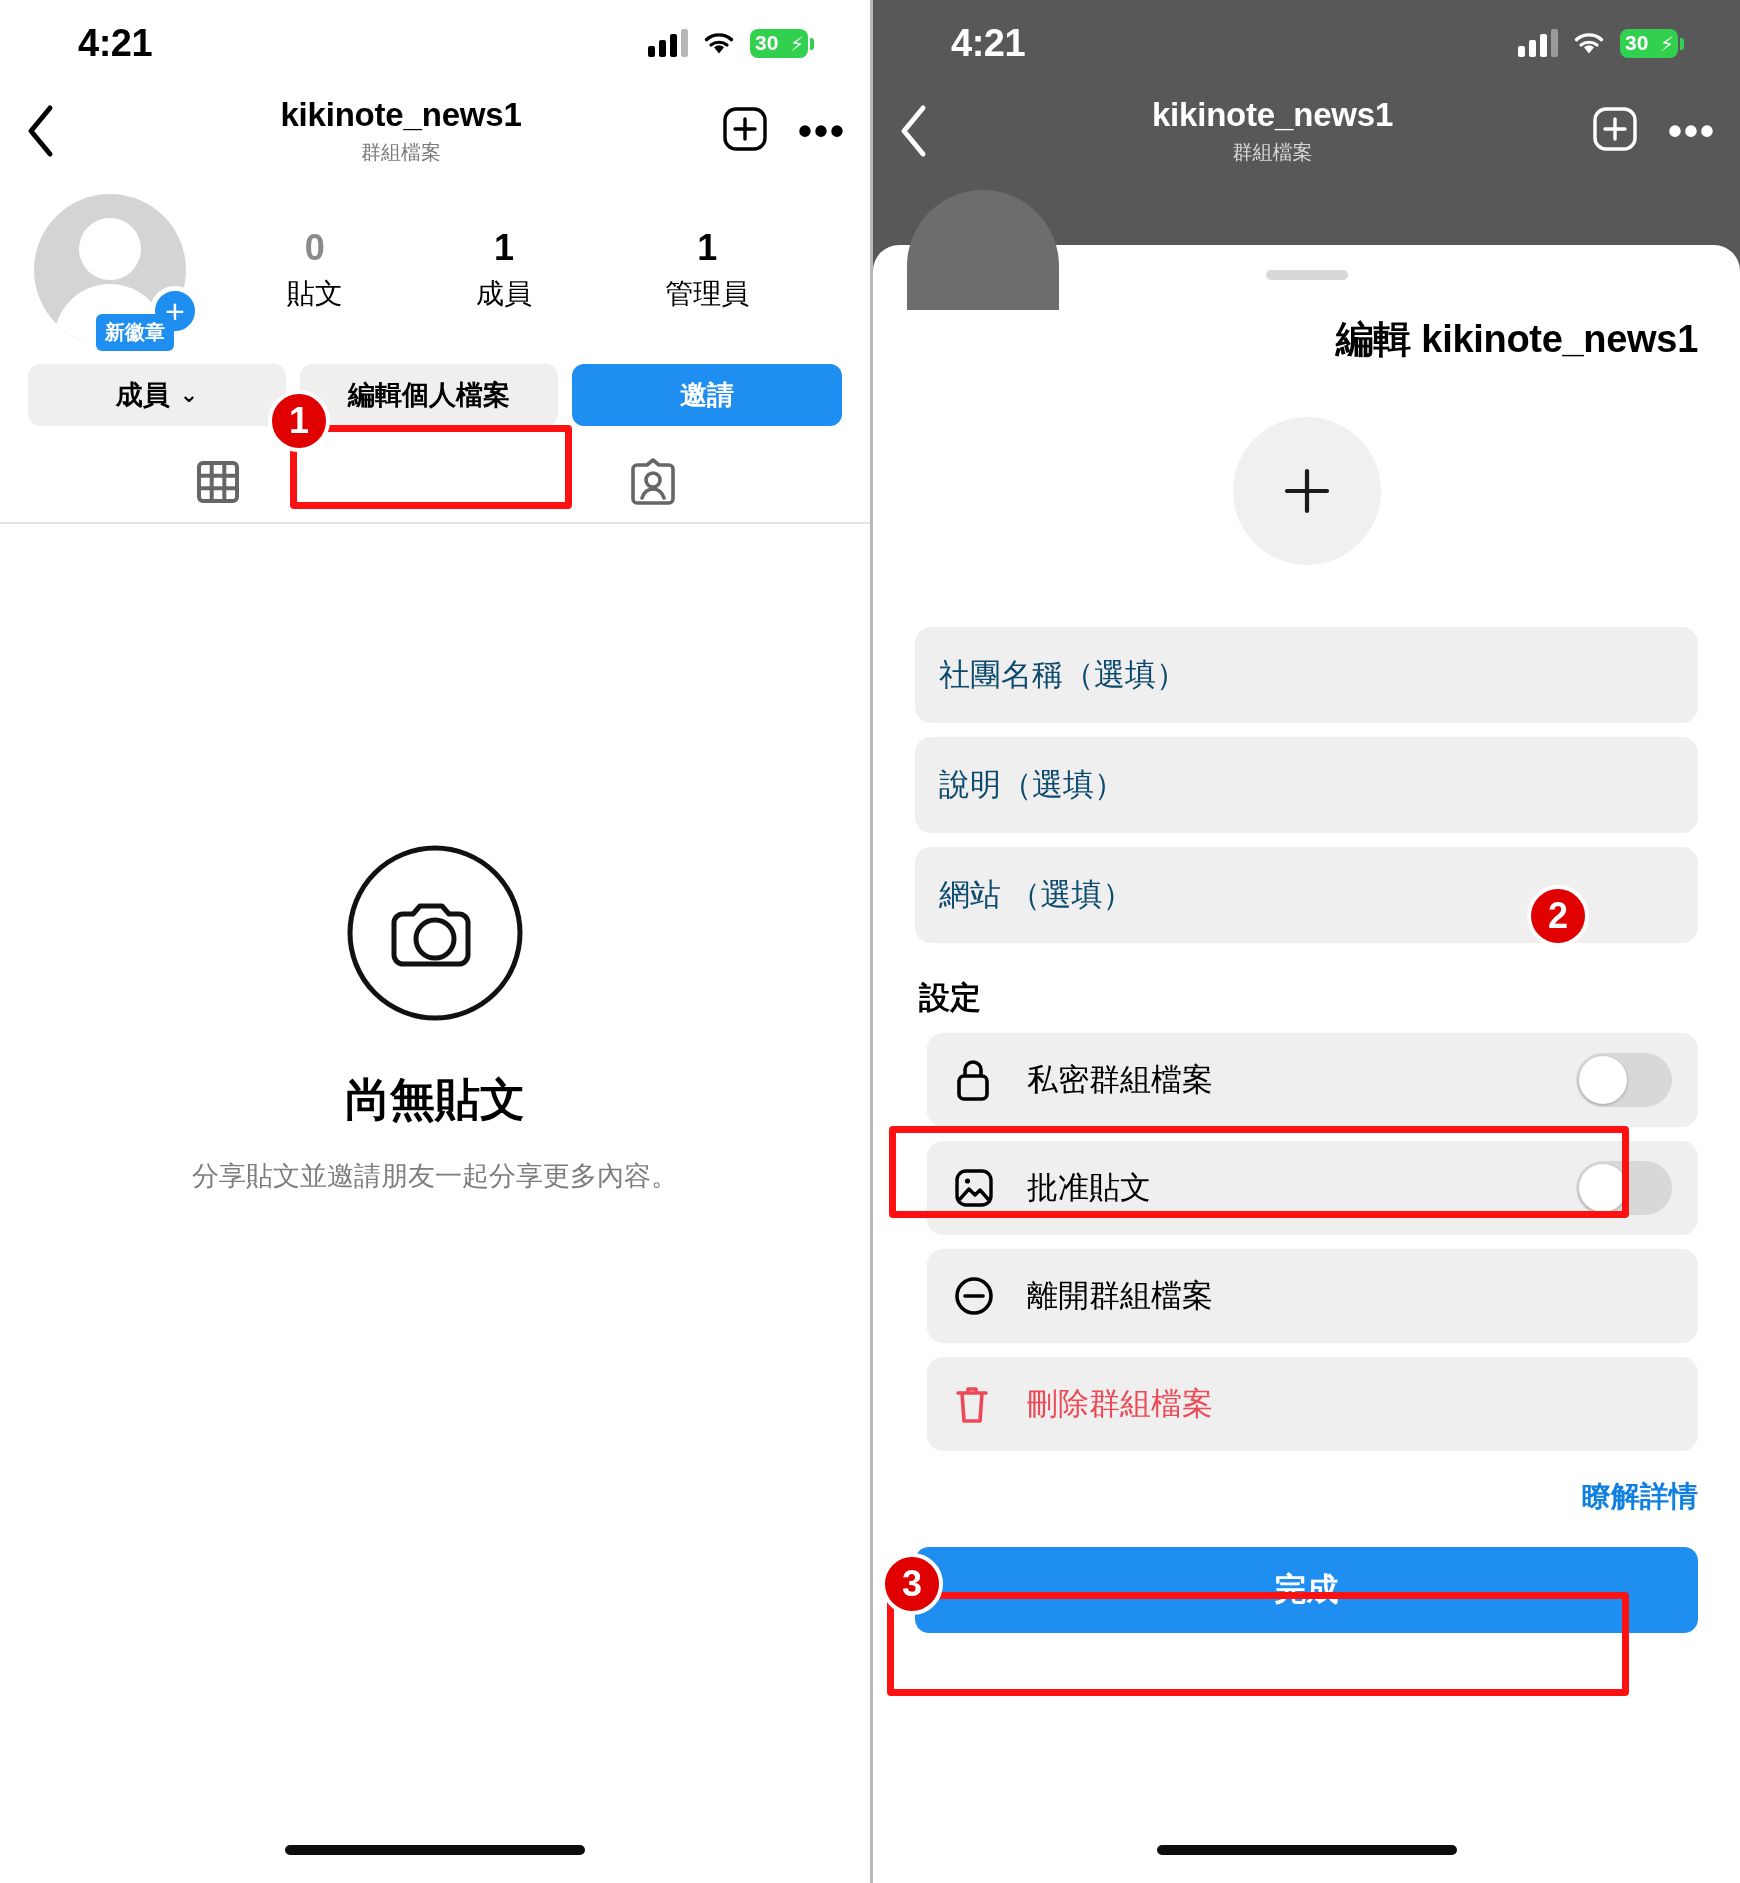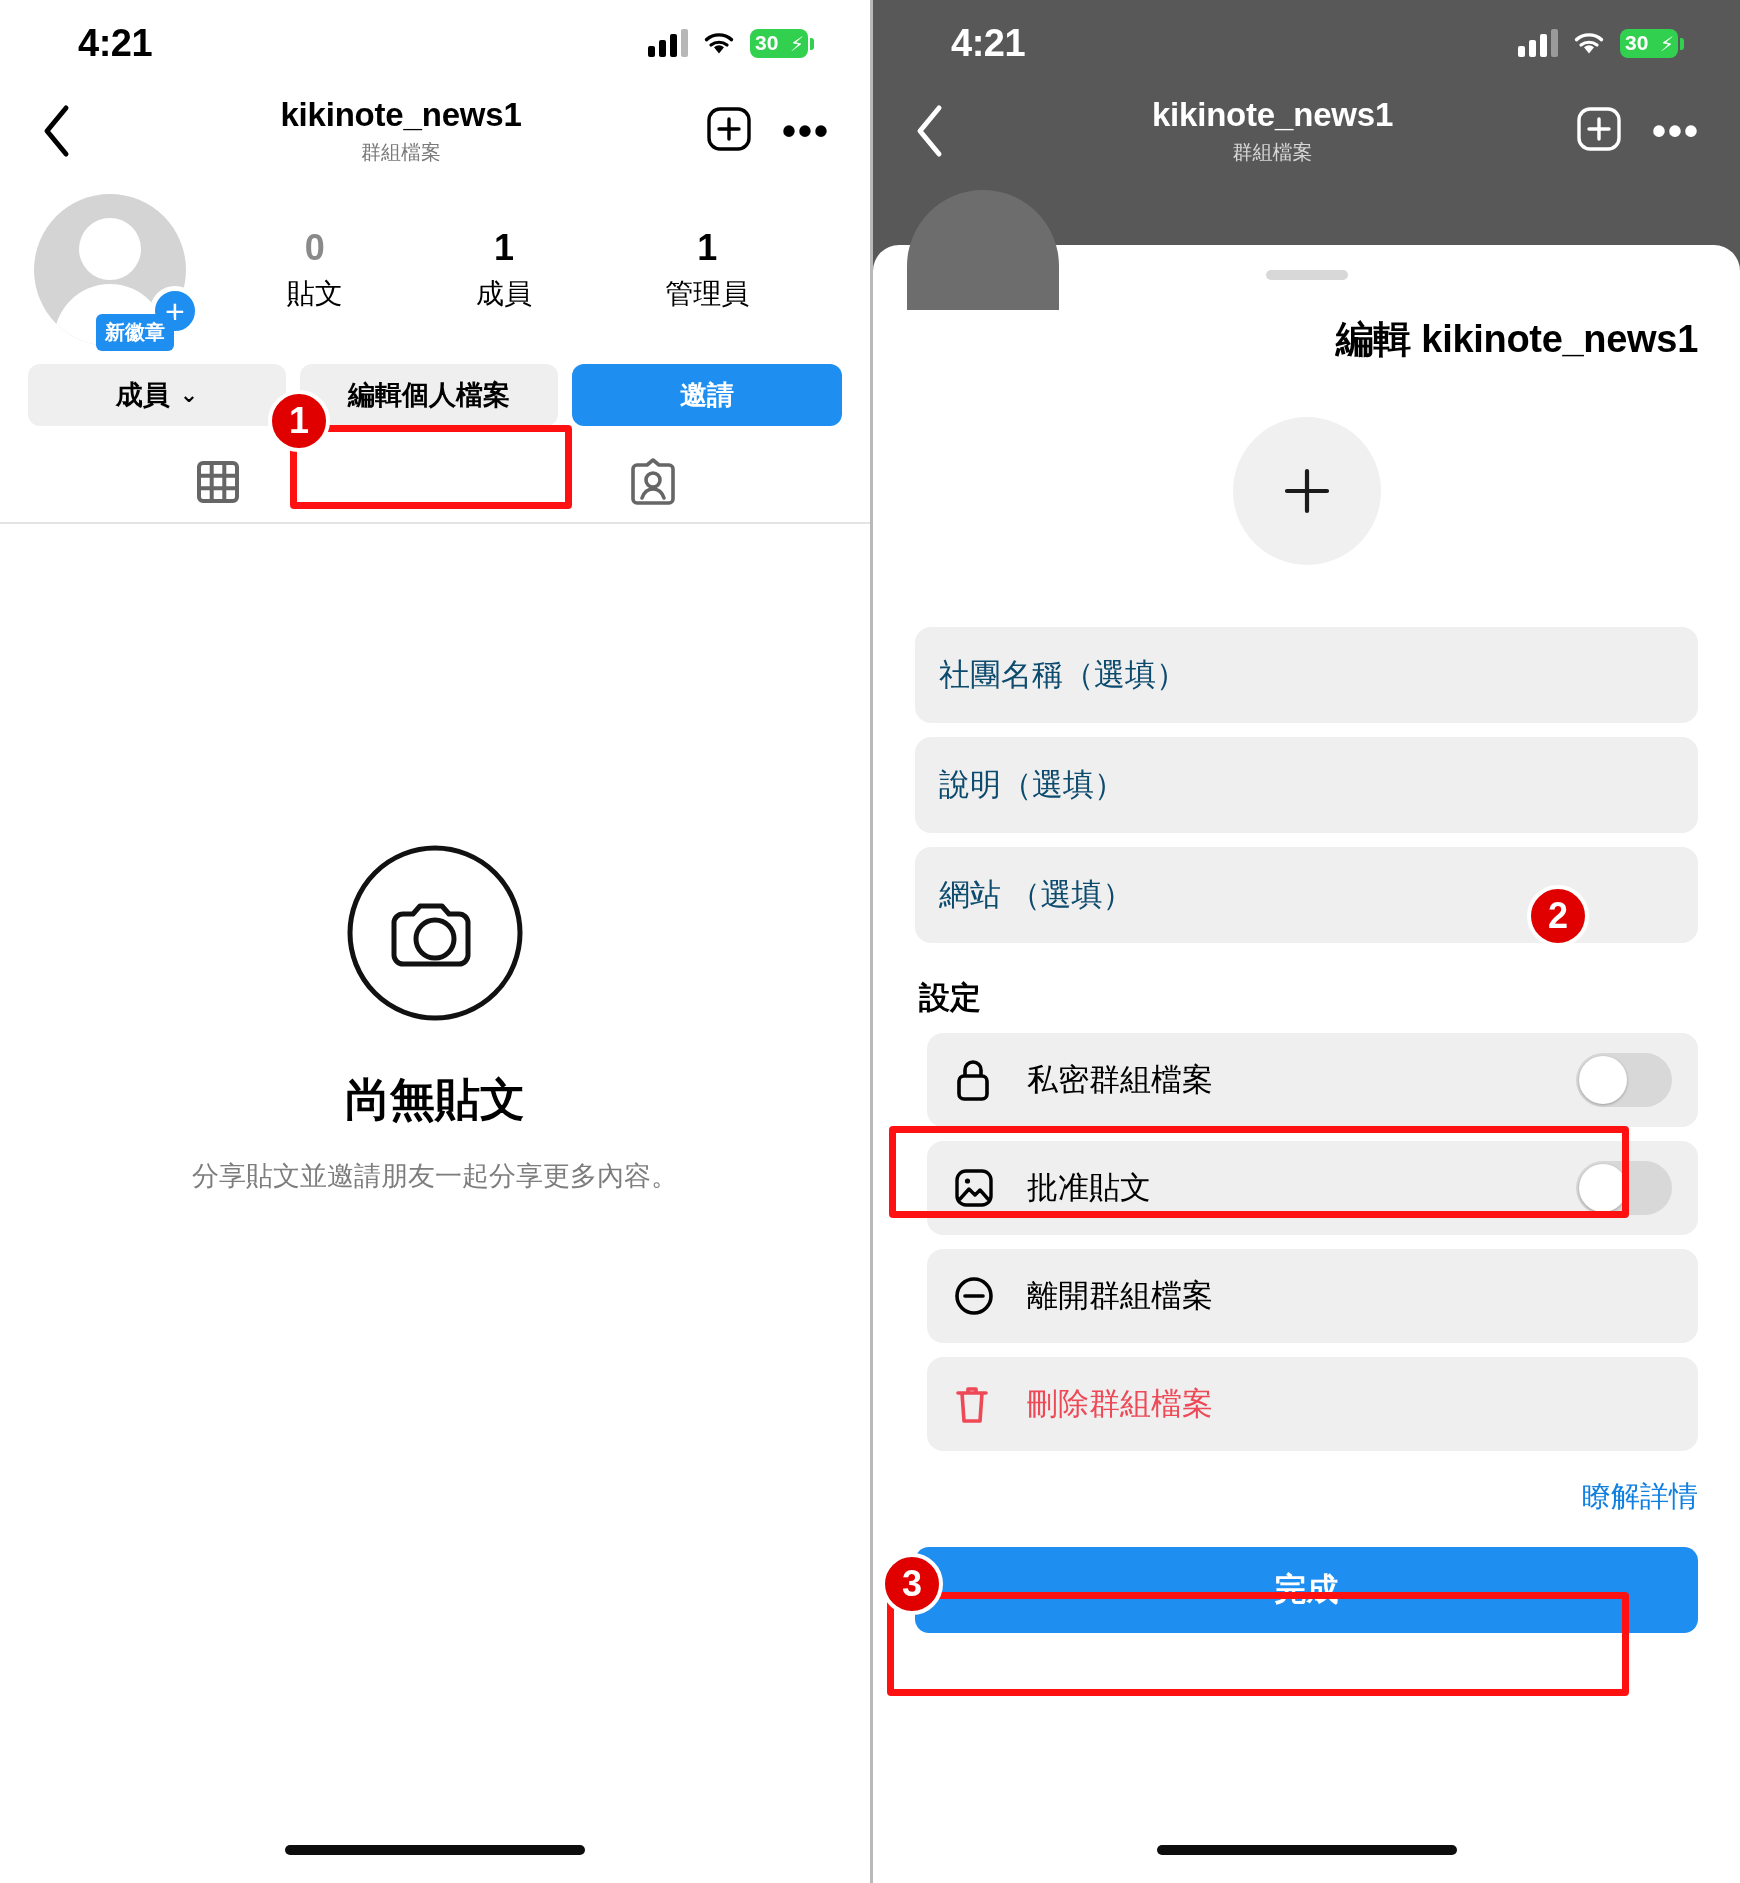--- a/index.html
+++ b/index.html
@@ -37,21 +37,21 @@
   }
   .battery::after{
     content:""; position:absolute; right:-6px; top:9px; width:4px;height:12px;
     background:#32d04f; border-radius:0 3px 3px 0;
   }
   .bolt { position:absolute; right: 4px; top: 3px; font-size: 20px; color:#fff; }
 
   
   .navbar {
     height: 90px; display: flex; align-items: center;
-    padding: 0 40px; position: relative;
+    padding: 0 24px; position: relative;
   }
   .nav-back { width: 56px; font-size: 0; }
   .nav-title-wrap { flex:1; text-align:center; }
   .nav-title { font-size: 33px; font-weight: 700; color:#000; letter-spacing:-0.2px; }
   .nav-sub { font-size: 20px; color:#7a7a7a; margin-top: 5px; }
   .nav-actions { display:flex; align-items:center; gap: 30px; }
   .dots { font-size: 40px; line-height: 0.4; letter-spacing: 2px; color:#000; font-weight:700;}
 
   
   .profile {
@@ -147,21 +147,21 @@
   .row-ico { width: 62px; display:flex; align-items:center; }
   .row-label { font-size: 31px; color:#000; flex:1; margin-left: 12px;}
   .row-label.danger { color:#ed4956; }
   .toggle {
     width: 96px; height: 54px; border-radius: 27px; background:#d8d8d8; position:relative;
   }
   .toggle .knob {
     position:absolute; top: 3px; left: 3px; width: 48px; height: 48px;
     border-radius:50%; background:#fff; box-shadow: 0 1px 3px rgba(0,0,0,.28);
   }
-  .learn-more { text-align:right; font-size: 29px; font-weight: 400; color:#0f7fe0; margin-top: 26px; cursor:pointer;}
+  .learn-more { text-align:right; font-size: 29px; font-weight: 700; color:#0f7fe0; margin-top: 26px; cursor:pointer;}
   .done-btn {
     height: 86px; border-radius: 14px; background:#1e8ef0; color:#fff;
     display:flex; align-items:center; justify-content:center;
     font-size: 32px; font-weight: 700; margin-top: 30px; cursor:pointer;
   }
 
   
   .hl { position:absolute; border: 7px solid #ff1111; border-radius: 4px; pointer-events:none; }
   .marker {
     position:absolute; width: 62px; height: 62px; border-radius:50%;

